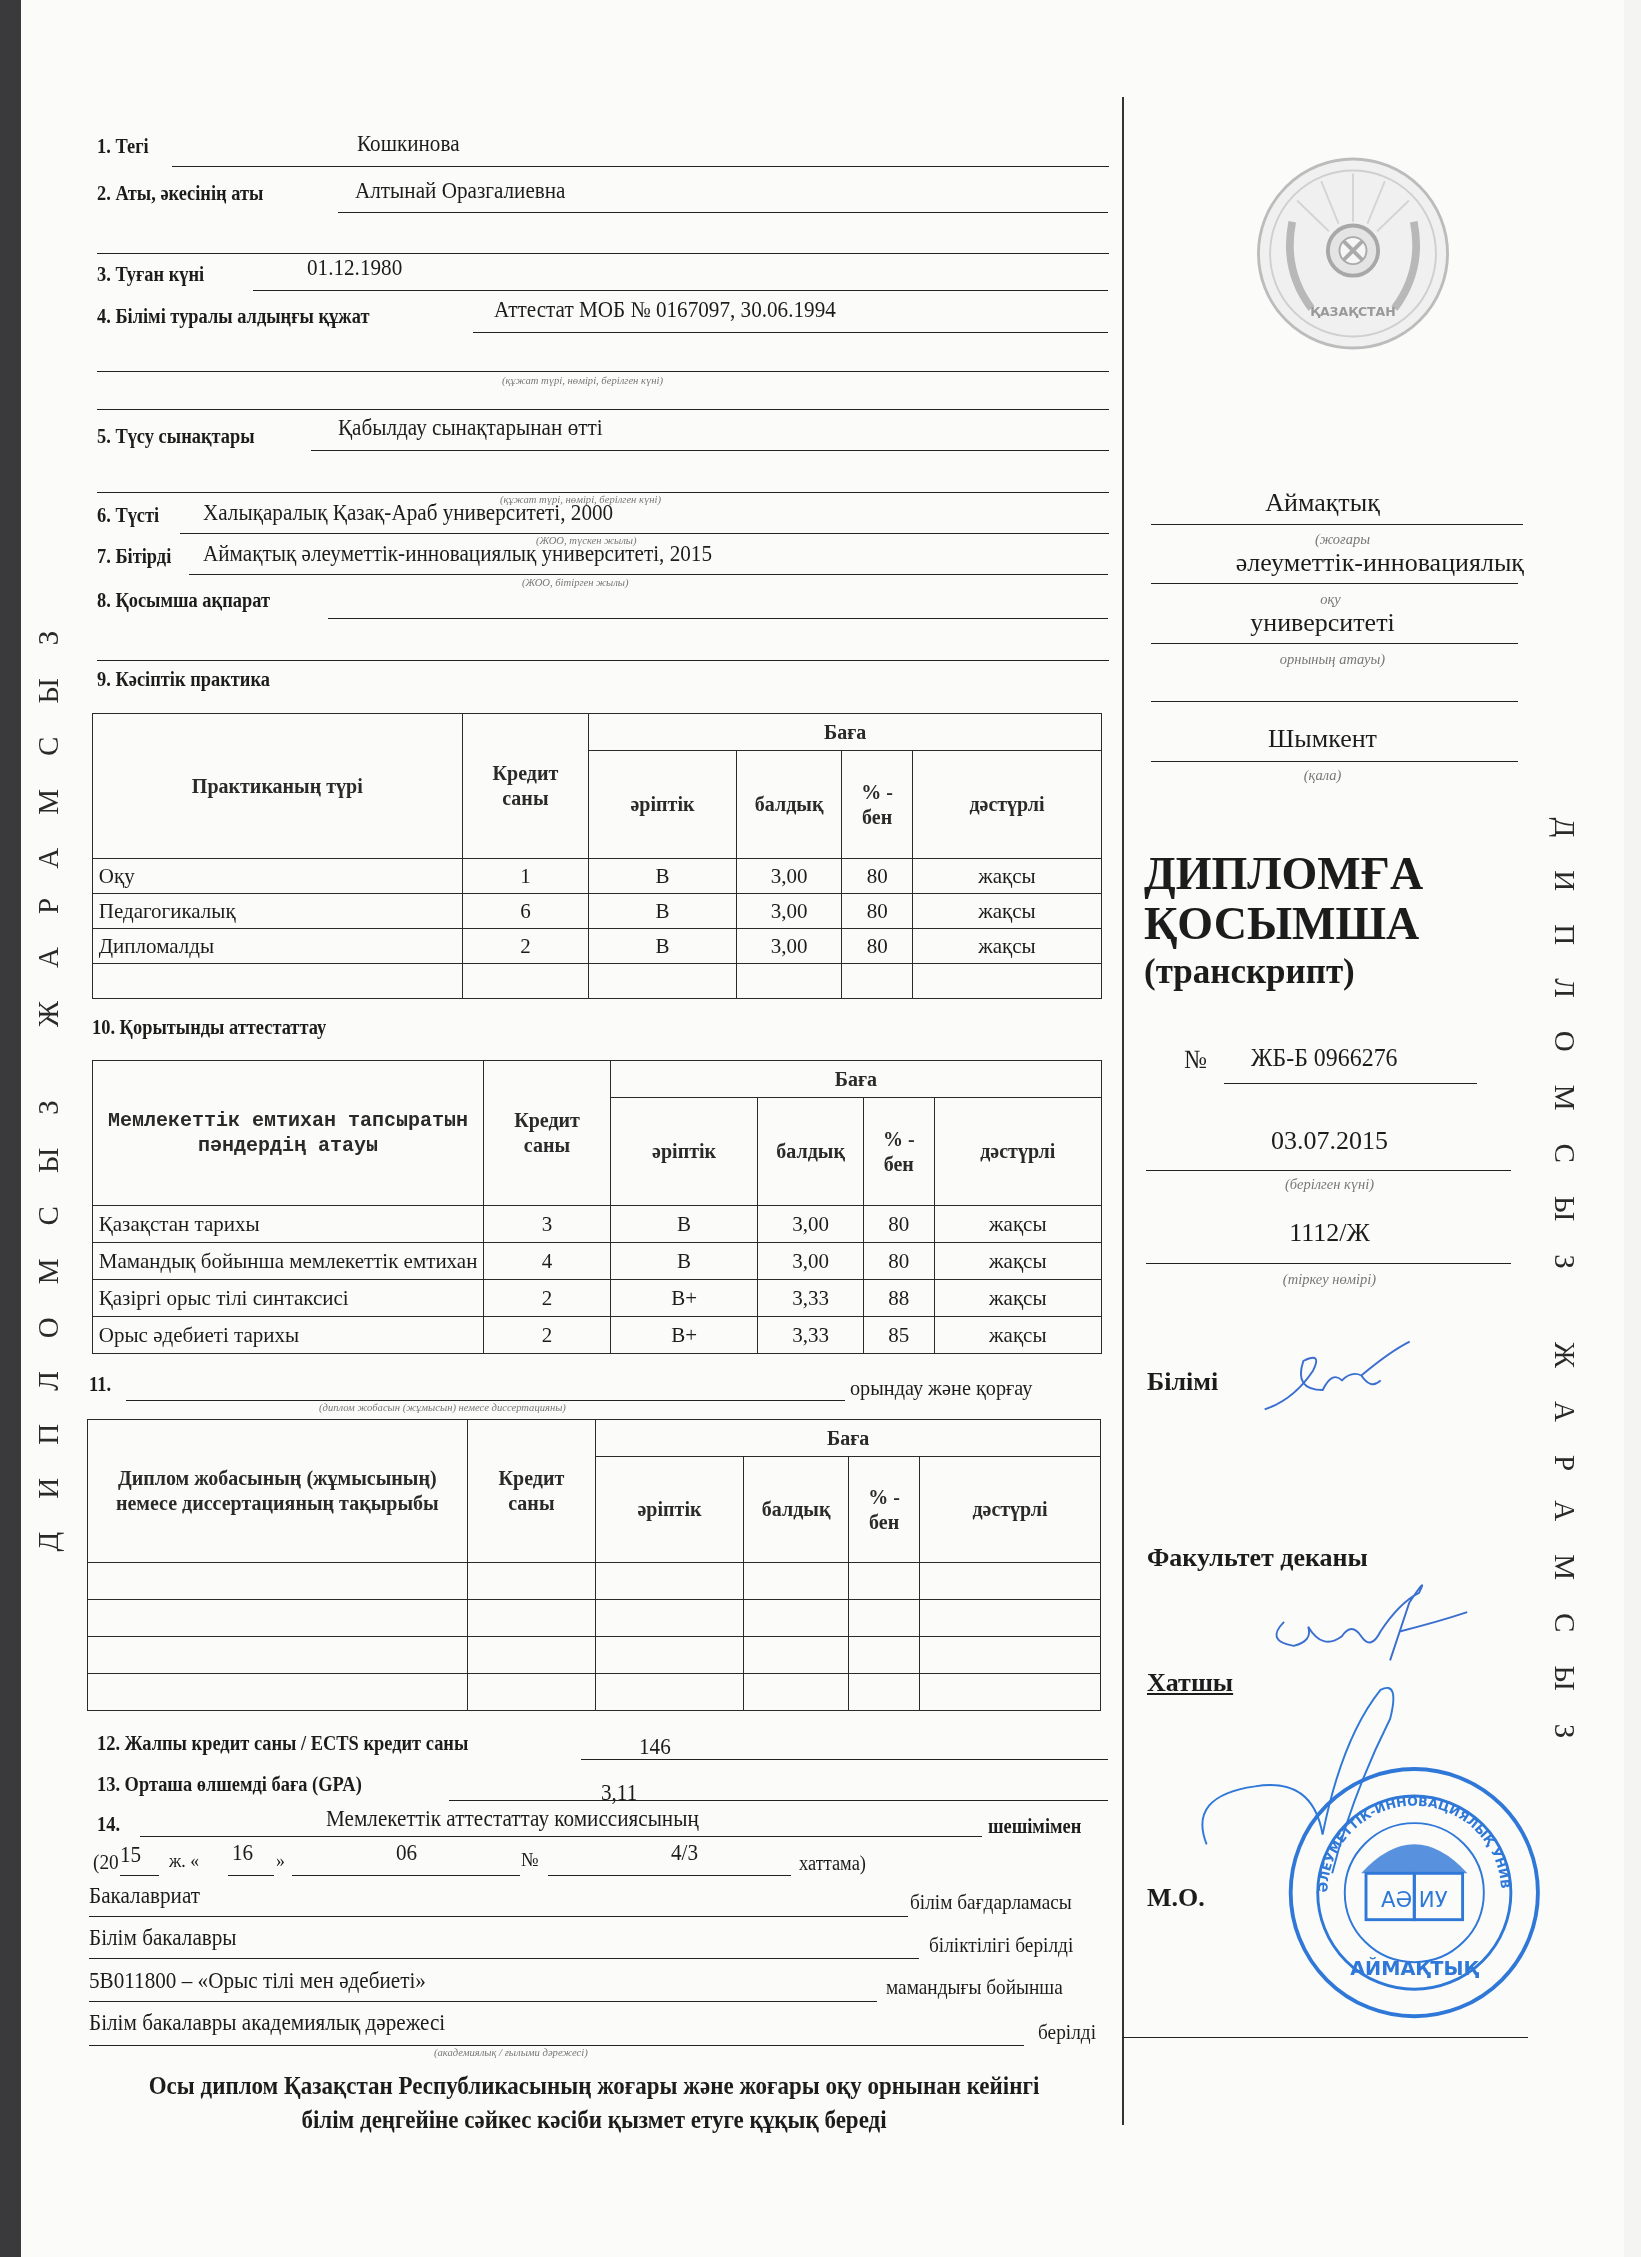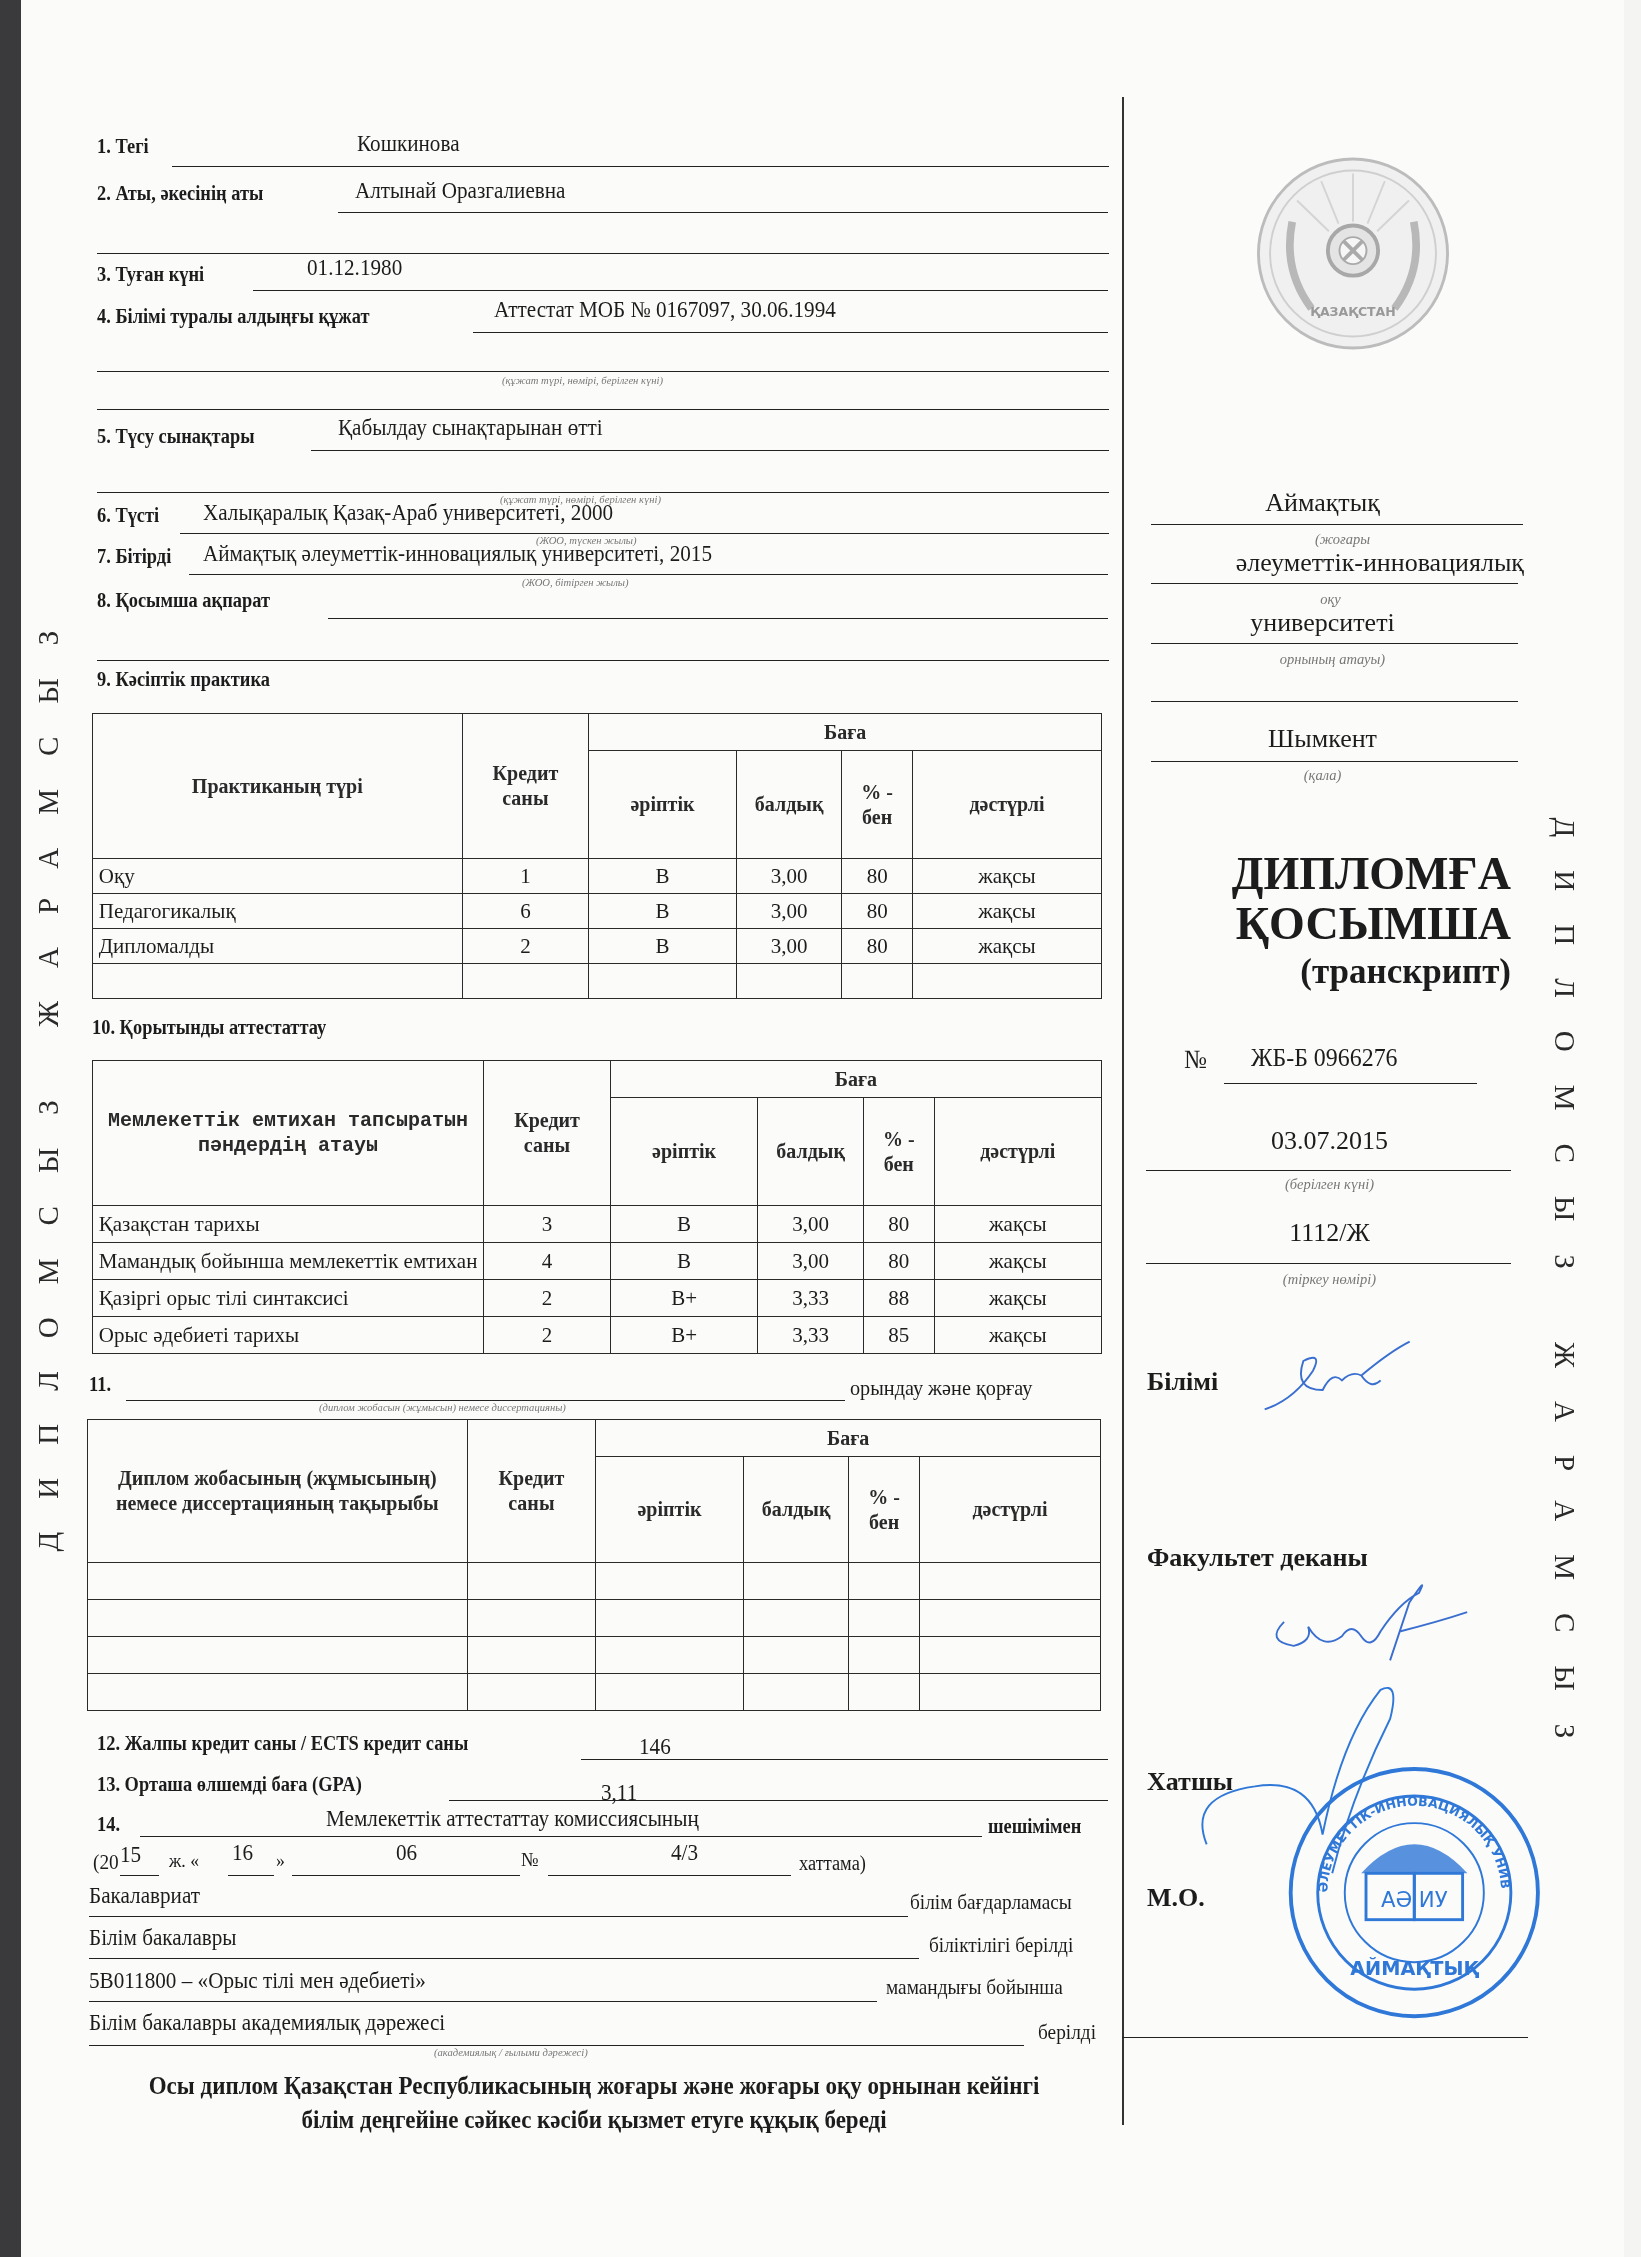--- a/index.html
+++ b/index.html
@@ -13,21 +13,21 @@
   .val { font-family:"Liberation Serif", serif; font-size:23px; white-space:nowrap; transform:scaleX(0.92); transform-origin:left; }
   .line { position:absolute; height:0; border-top:1.5px solid #222; }
   .hint { position:absolute; font-style:italic; font-size:10.6px; color:#777; white-space:nowrap; }
   table.grid { position:absolute; border-collapse:collapse; font-size:21px; }
   table.grid td, table.grid th { border:1.7px solid #2a2a2a; padding:0 5.8px; }
   table.grid th { font-weight:bold; font-size:20px; text-align:center; line-height:1.25; color:#2a2a2a; }
   table.grid td.c { text-align:center; }
   .vert { position:absolute; font-family:"Liberation Serif", serif; font-size:29px; letter-spacing:33px; white-space:nowrap; color:#2a2a2a; }
   .right-val { position:absolute; font-size:26px; text-align:center; width:367px; }
   .right-hint { position:absolute; font-style:italic; font-size:14.5px; color:#777; text-align:center; width:367px; }
-  .title-big { position:absolute; font-weight:bold; font-size:46px; text-align:right; width:367px; line-height:1.05; }
+  .title-big { position:absolute; font-weight:bold; font-size:46px; text-align:left; width:367px; line-height:1.05; }
   .sig-label { position:absolute; font-weight:bold; font-size:26px; }
   .footer-text { position:absolute; left:92px; width:1004px; top:2069px; text-align:center; font-weight:bold; font-size:25px; line-height:1.35; transform:scaleX(0.92); }
 </style>
 </head>
 <body>
 
 <div class="paper"></div>
 <div class="leftedge"></div>
 <div class="divider"></div>
 
@@ -320,21 +320,21 @@
 <div class="sig-label" style="left:1147px; top:1367px;">Білімі</div>
 <svg class="abs" style="left:1255px; top:1332px;" width="174" height="87" viewBox="0 0 180 90">
   <path d="M10 80 Q40 70 60 40 Q70 20 50 30 Q40 60 70 60 Q80 40 90 50 Q100 40 110 45 Q140 20 160 10 M110 45 Q120 60 130 50" fill="none" stroke="#3a6fd0" stroke-width="2"></path>
 </svg>
 
 <div class="sig-label" style="left:1147px; top:1543px;">Факультет деканы</div>
 <svg class="abs" style="left:1255px; top:1564px;" width="222" height="106" viewBox="0 0 230 110">
   <path d="M30 60 Q10 80 40 85 Q60 80 55 65 Q70 90 90 75 Q100 60 110 75 Q120 90 130 70 Q150 40 170 30 Q180 10 160 40 L140 100 M150 70 Q190 60 220 50" fill="none" stroke="#3a6fd0" stroke-width="2"></path>
 </svg>
 
-<div class="sig-label" style="left:1147px; top:1767px;">Хатшы</div>
+<div class="sig-label" style="left:1147px; top:1668px;text-decoration:underline;">Хатшы</div>
 <div class="sig-label" style="left:1147px; top:1883px;">М.О.</div>
 
 <svg class="abs" style="left:1197px; top:1680px;" width="367" height="348" viewBox="0 0 380 360">
   <path d="M10 170 Q-10 120 60 110 Q120 100 130 160 Q150 60 190 10 Q210 0 200 40 Q160 120 140 200" fill="none" stroke="#2f78d8" stroke-width="2"></path>
   <circle cx="225" cy="220" r="128" fill="none" stroke="#2f78d8" stroke-width="4"></circle>
   <circle cx="225" cy="220" r="100" fill="none" stroke="#2f78d8" stroke-width="3"></circle>
   <circle cx="225" cy="220" r="72" fill="none" stroke="#2f78d8" stroke-width="2"></circle>
   <path d="M170 200 Q225 140 280 200" fill="#2f78d8" opacity="0.8"></path>
   <rect x="175" y="200" width="50" height="48" fill="none" stroke="#2f78d8" stroke-width="3"></rect>
   <rect x="225" y="200" width="50" height="48" fill="none" stroke="#2f78d8" stroke-width="3"></rect>

